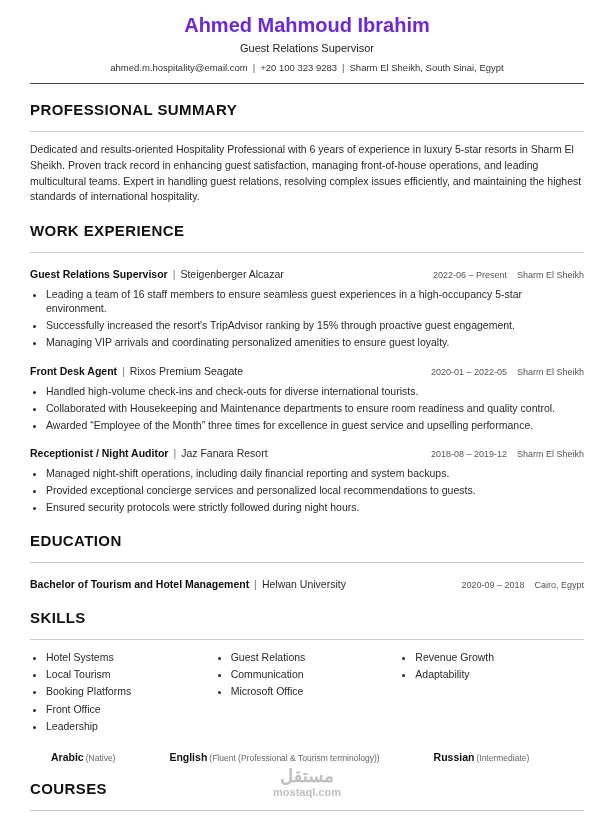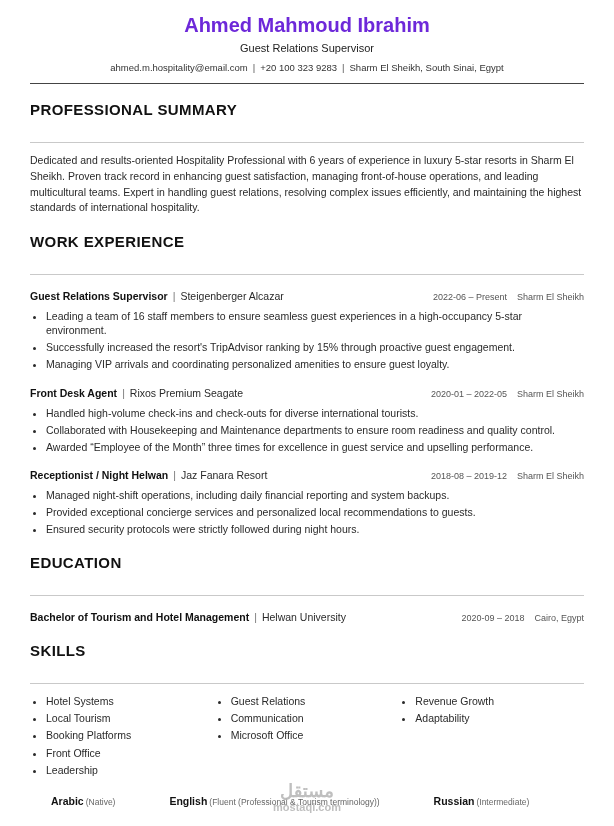--- a/index.html
+++ b/index.html
@@ -19,21 +19,21 @@
   .subtitle { font-size:11px; margin-top:5px; color:#222; }
   .contact { font-size:9.5px; margin-top:8px; color:#333; }
   .contact .sep { margin:0 5px; color:#555; }
   .top-rule { border:none; border-top:1.5px solid #444; margin:10px 0 0 0; }
 
   
   section { margin-top:17px; }
   .sec-h {
     font-size:15px; font-weight:bold; color:#111;
     letter-spacing:0.4px; margin:0 0 0 0;
-    border-bottom:1px solid #c9c9c9; padding-bottom:24px;
+    border-bottom:1px solid #c9c9c9; padding-bottom:13px;
   }
   .body-text { font-size:10.5px; line-height:1.5; margin-top:10px; color:#2a2a2a; }
 
   
   .job { margin-top:11px; }
   .job-head { display:flex; justify-content:space-between; align-items:baseline;gap:36px; }
   .b { font-weight:bold; font-size:10.5px; color:#111; }
   .pipe { margin:0 5px; color:#777; font-size:10.5px; }
   .plain { font-size:10.5px; color:#2a2a2a; }
   .meta { font-size:9px; color:#555; white-space:nowrap; }
@@ -50,21 +50,21 @@
   .lang-row { margin-top:13px; font-size:10.5px; }
   .lang { margin-right:30px;margin-left:21px; }
   .lvl { font-size:8.5px; color:#666; margin-left:2px; }
 
   
   .cert-line { margin-top:13px; font-size:10.5px; }
   .cert-line .detail { color:#2a2a2a; margin-left:4px; }
 
   
   .watermark {
-    position:absolute; left:50%; bottom:13px; transform:translateX(-50%);
+    position:absolute; left:50%; bottom:28px; transform:translateX(-50%);
     text-align:center; color:#b9b9b9; opacity:0.9; pointer-events:none;
   }
   .wm-ar { font-size:18px; font-weight:bold; line-height:1.05; }
   .wm-en { font-size:11px; font-weight:bold; }
 </style>
 </head>
 <body>
 
 <div class="page">
 
@@ -113,21 +113,21 @@
       <ul class="bullets">
         <li>Handled high-volume check-ins and check-outs for diverse international tourists.</li>
         <li>Collaborated with Housekeeping and Maintenance departments to ensure room readiness and quality control.</li>
         <li>Awarded “Employee of the Month” three times for excellence in guest service and upselling performance.</li>
       </ul>
     </div>
 
     <div class="job">
       <div class="job-head">
         <div>
-          <span class="b">Receptionist / Night Helwan</span><span class="pipe">|</span><span class="plain">Jaz Fanara Resort</span>
+          <span class="b">Receptionist / Night Auditor</span><span class="pipe">|</span><span class="plain">Jaz Fanara Resort</span>
         </div>
         <div class="meta">
           <span>2018-08 – 2019-12</span><span class="loc">Sharm El Sheikh</span>
         </div>
       </div>
       <ul class="bullets">
         <li>Managed night-shift operations, including daily financial reporting and system backups.</li>
         <li>Provided exceptional concierge services and personalized local recommendations to guests.</li>
         <li>Ensured security protocols were strictly followed during night hours.</li>
       </ul>

